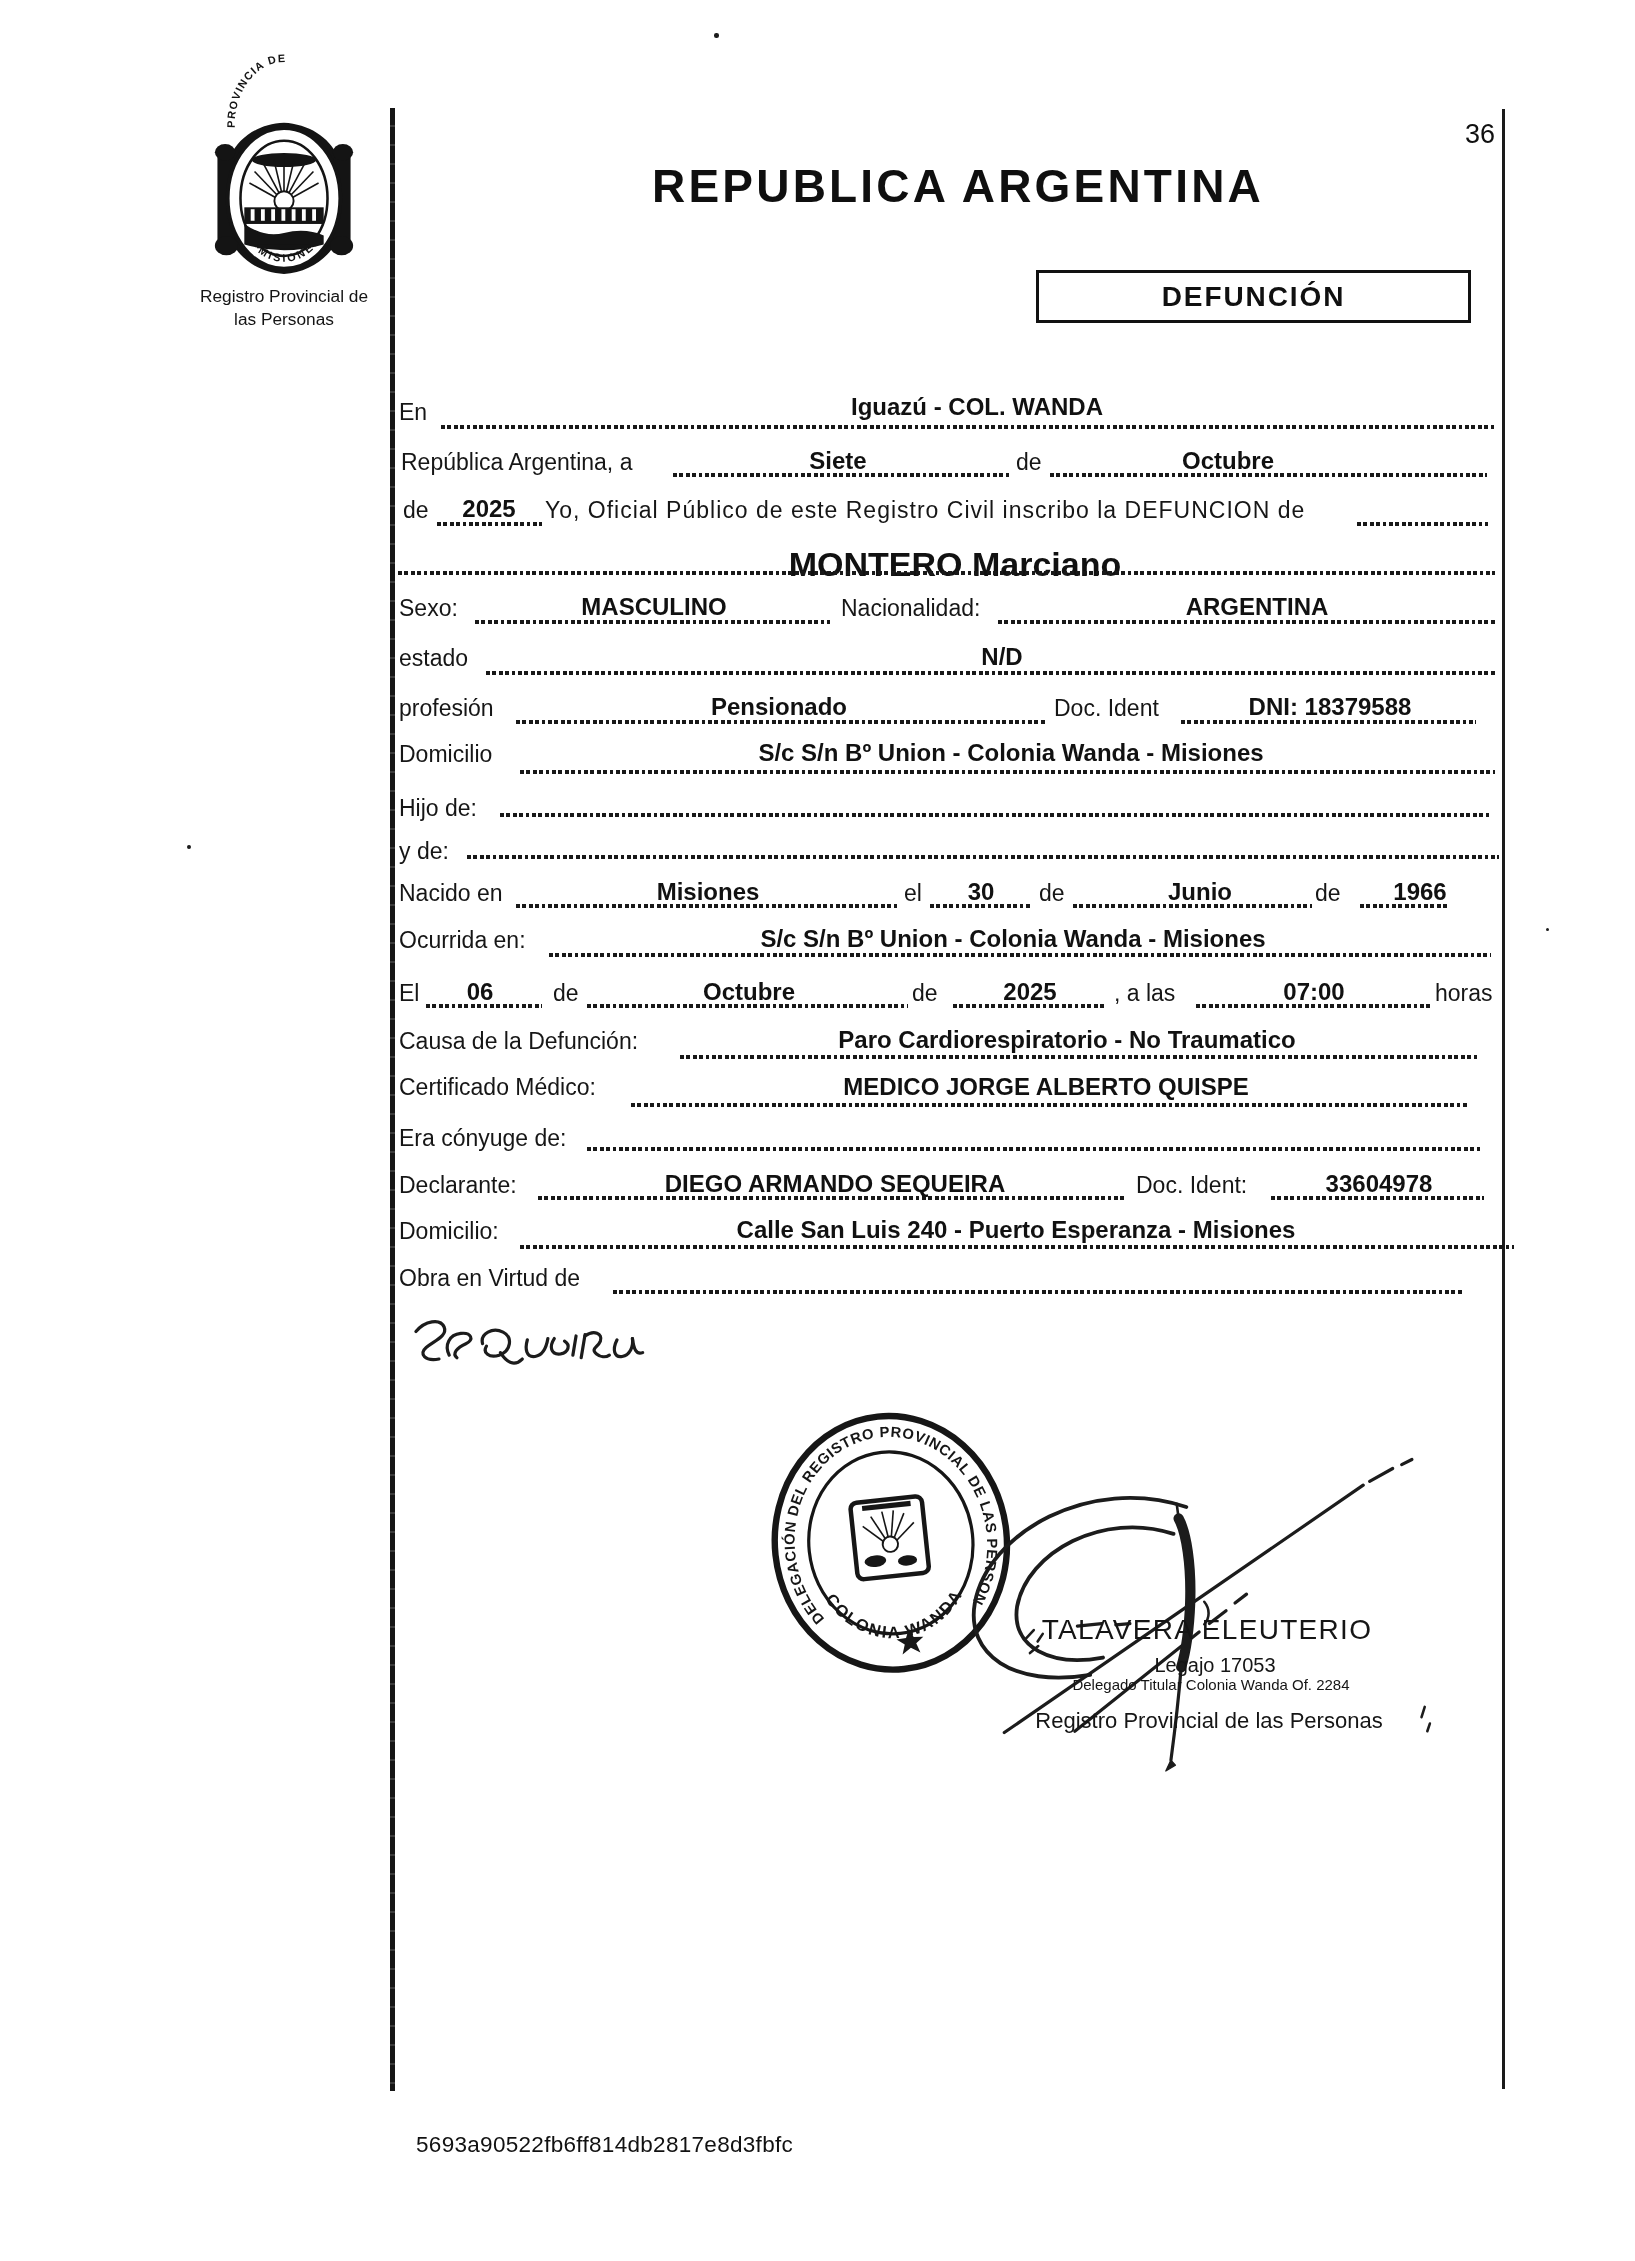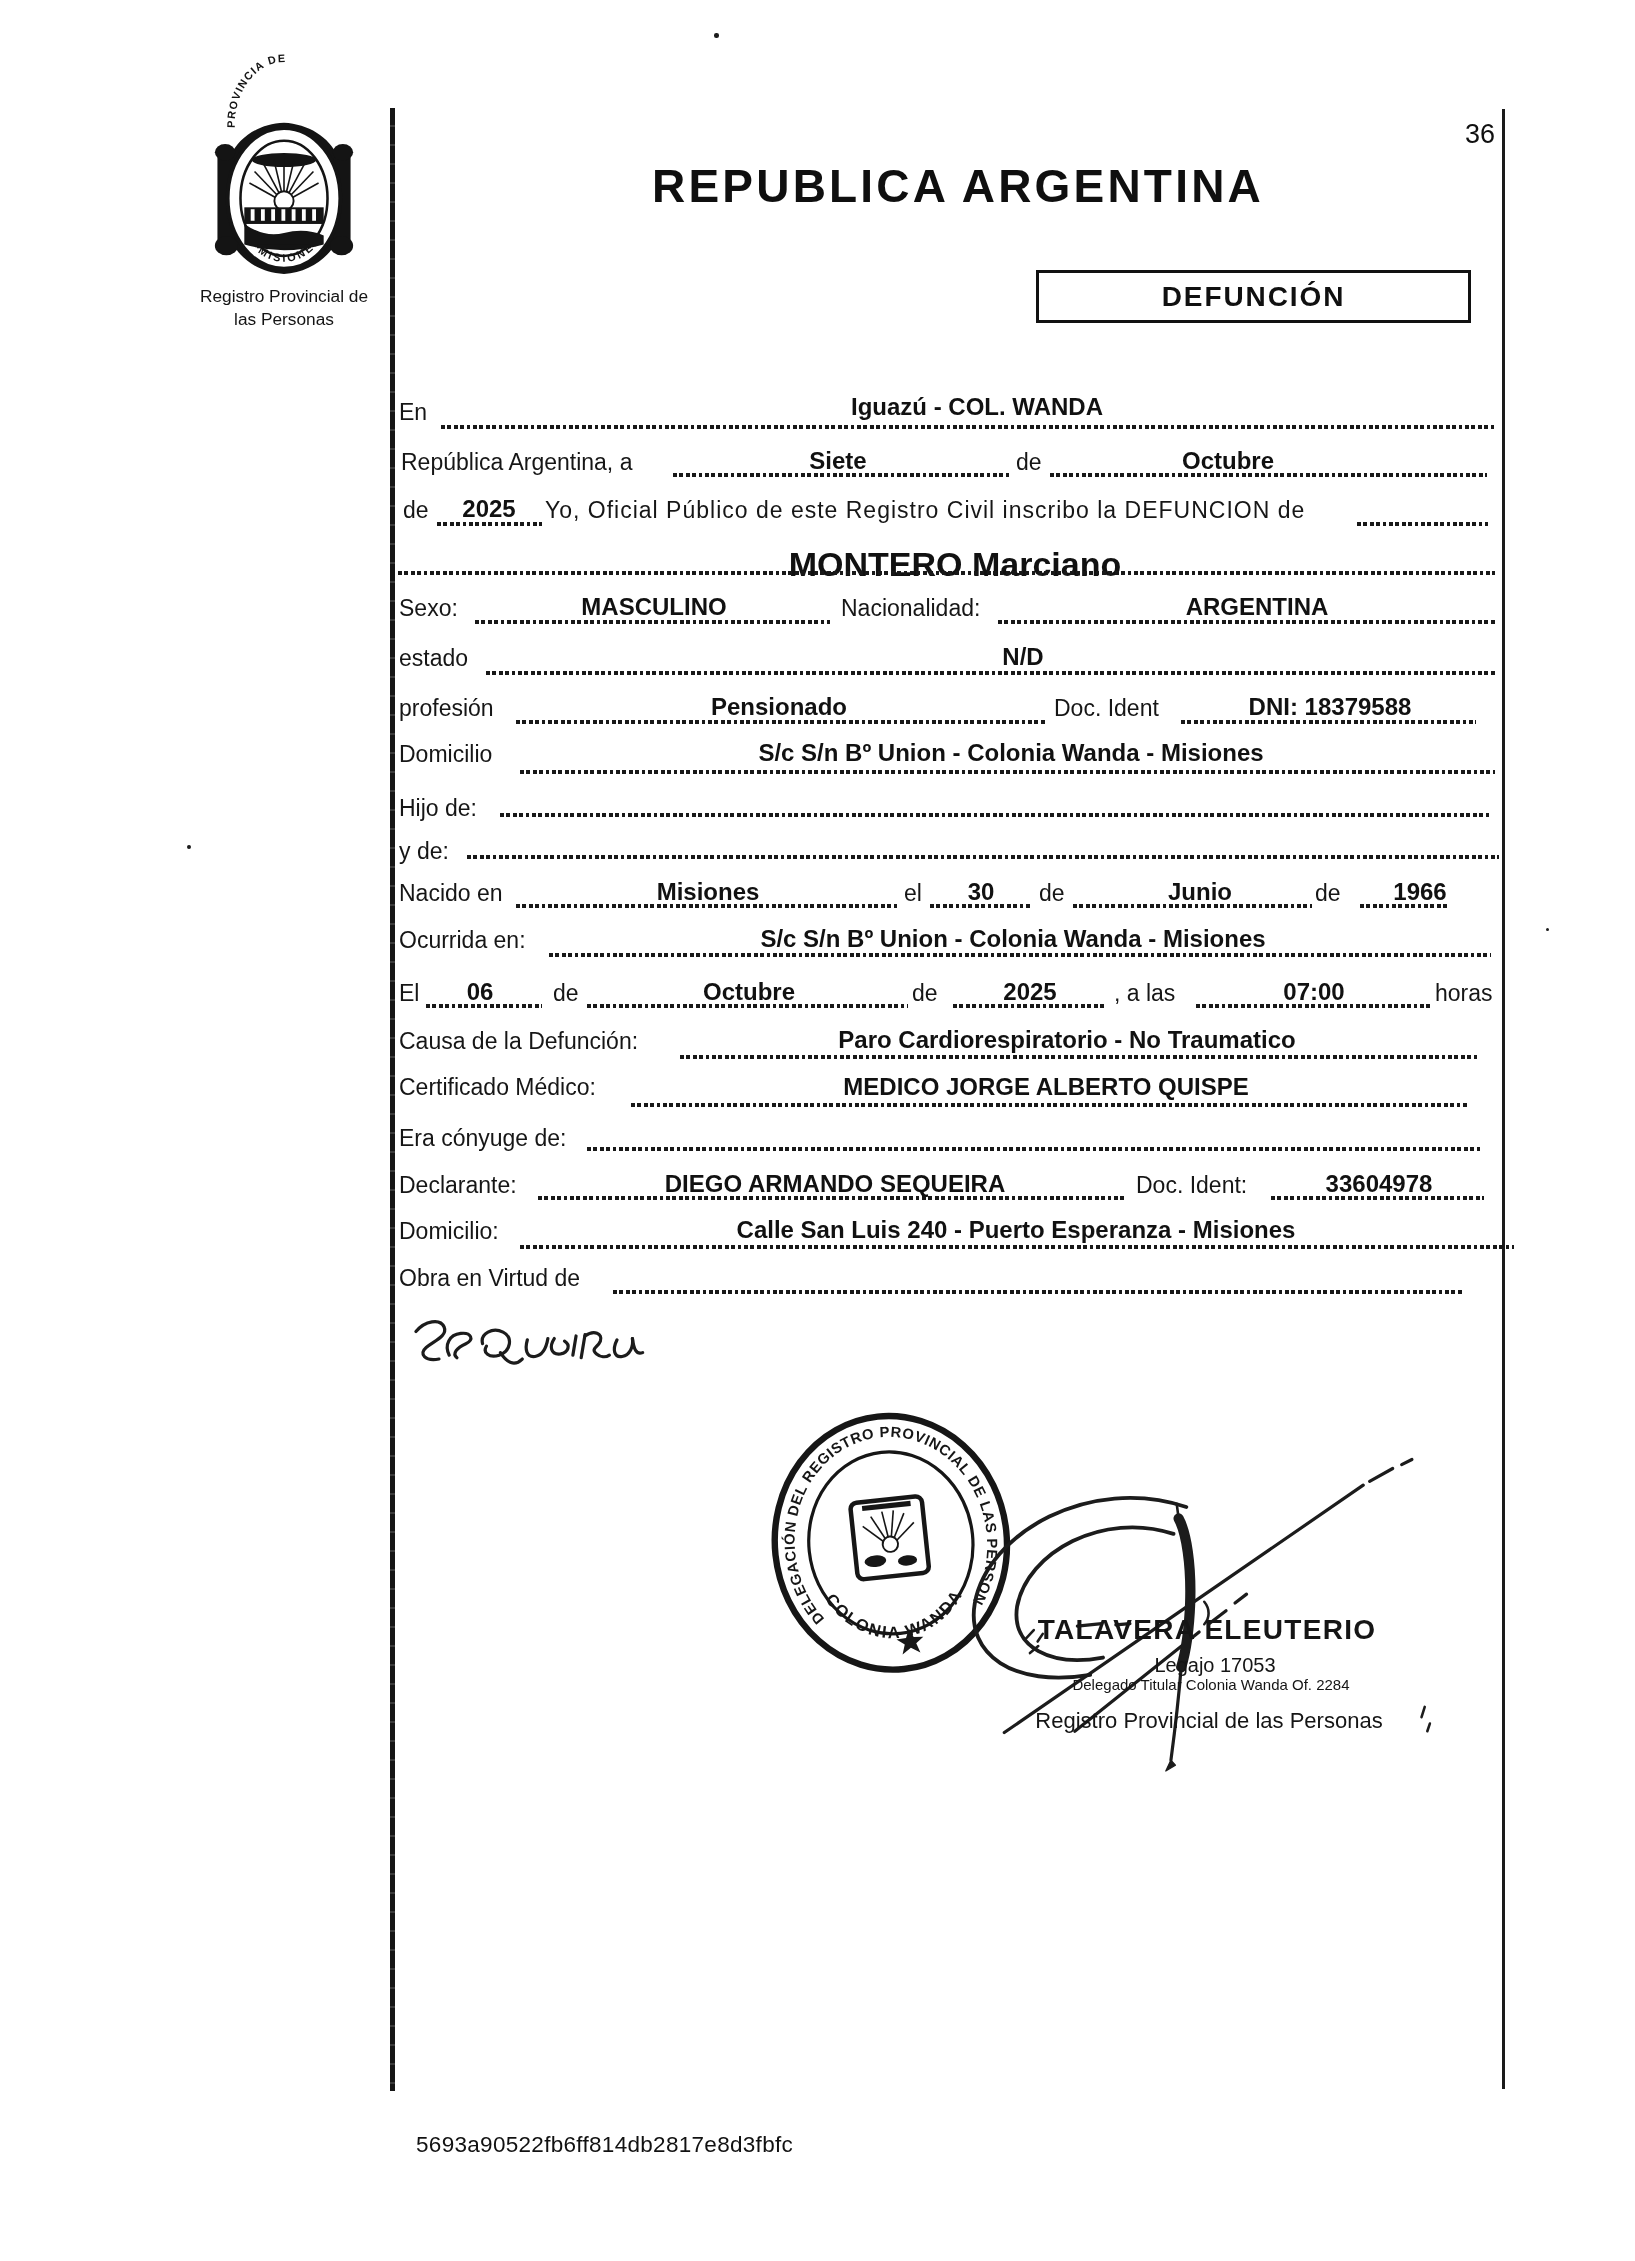--- a/index.html
+++ b/index.html
@@ -123,21 +123,21 @@
   <div class="dot" style="left:398px;top:571px;width:1097px;"></div>
 
   <span class="lbl" style="left:399px;top:595px;">Sexo:</span>
   <span class="val" style="left:654px;top:593px;">MASCULINO</span>
   <span class="lbl" style="left:841px;top:595px;">Nacionalidad:</span>
   <span class="val" style="left:1257px;top:593px;">ARGENTINA</span>
   <div class="dot" style="left:475px;top:620px;width:355px;"></div>
   <div class="dot" style="left:998px;top:620px;width:497px;"></div>
 
   <span class="lbl" style="left:399px;top:645px;">estado</span>
-  <span class="val" style="left:1023px;top:643px;">N/D</span>
+  <span class="val" style="left:1002px;top:643px;">N/D</span>
   <div class="dot" style="left:486px;top:671px;width:1009px;"></div>
 
   <span class="lbl" style="left:399px;top:695px;">profesión</span>
   <span class="val" style="left:779px;top:693px;">Pensionado</span>
   <span class="lbl" style="left:1054px;top:695px;">Doc. Ident</span>
   <span class="val" style="left:1330px;top:693px;">DNI: 18379588</span>
   <div class="dot" style="left:516px;top:720px;width:531px;"></div>
   <div class="dot" style="left:1181px;top:720px;width:295px;"></div>
 
   <span class="lbl" style="left:399px;top:741px;">Domicilio</span>
@@ -272,21 +272,21 @@
       <path stroke-width="4" d="M 1606 2578 L 1619 2567"></path>
       <path stroke-width="5" d="M 1680 2536 L 1718 2532"></path>
       <path stroke-width="5" d="M 1740 2534 L 1762 2532"></path>
       <path stroke-width="4" d="M 1878 2498 C 1887 2509 1887 2523 1878 2533"></path>
       <path stroke-width="4" d="M 2222 2662 L 2217 2678"></path>
       <path stroke-width="4" d="M 2230 2688 L 2226 2700"></path>
     </g>
   </svg>
 
   <div id="sigblock">
-    <div style="left:1207px;top:1614px;font-size:28px;font-weight:bold;letter-spacing:1.3px;text-align:right;">TALAVERA ELEUTERIO</div>
+    <div style="left:1207px;top:1614px;font-size:28px;font-weight:normal;letter-spacing:1.3px;text-align:right;">TALAVERA ELEUTERIO</div>
     <div style="left:1215px;top:1654px;font-size:20px;">Legajo 17053</div>
     <div style="left:1211px;top:1676px;font-size:15px;">Delegado Titular Colonia Wanda Of. 2284</div>
     <div style="left:1209px;top:1708px;font-size:22px;">Registro Provincial de las Personas</div>
   </div>
 
   <div id="hash">5693a90522fb6ff814db2817e8d3fbfc</div>
 
 </div>
 
 

